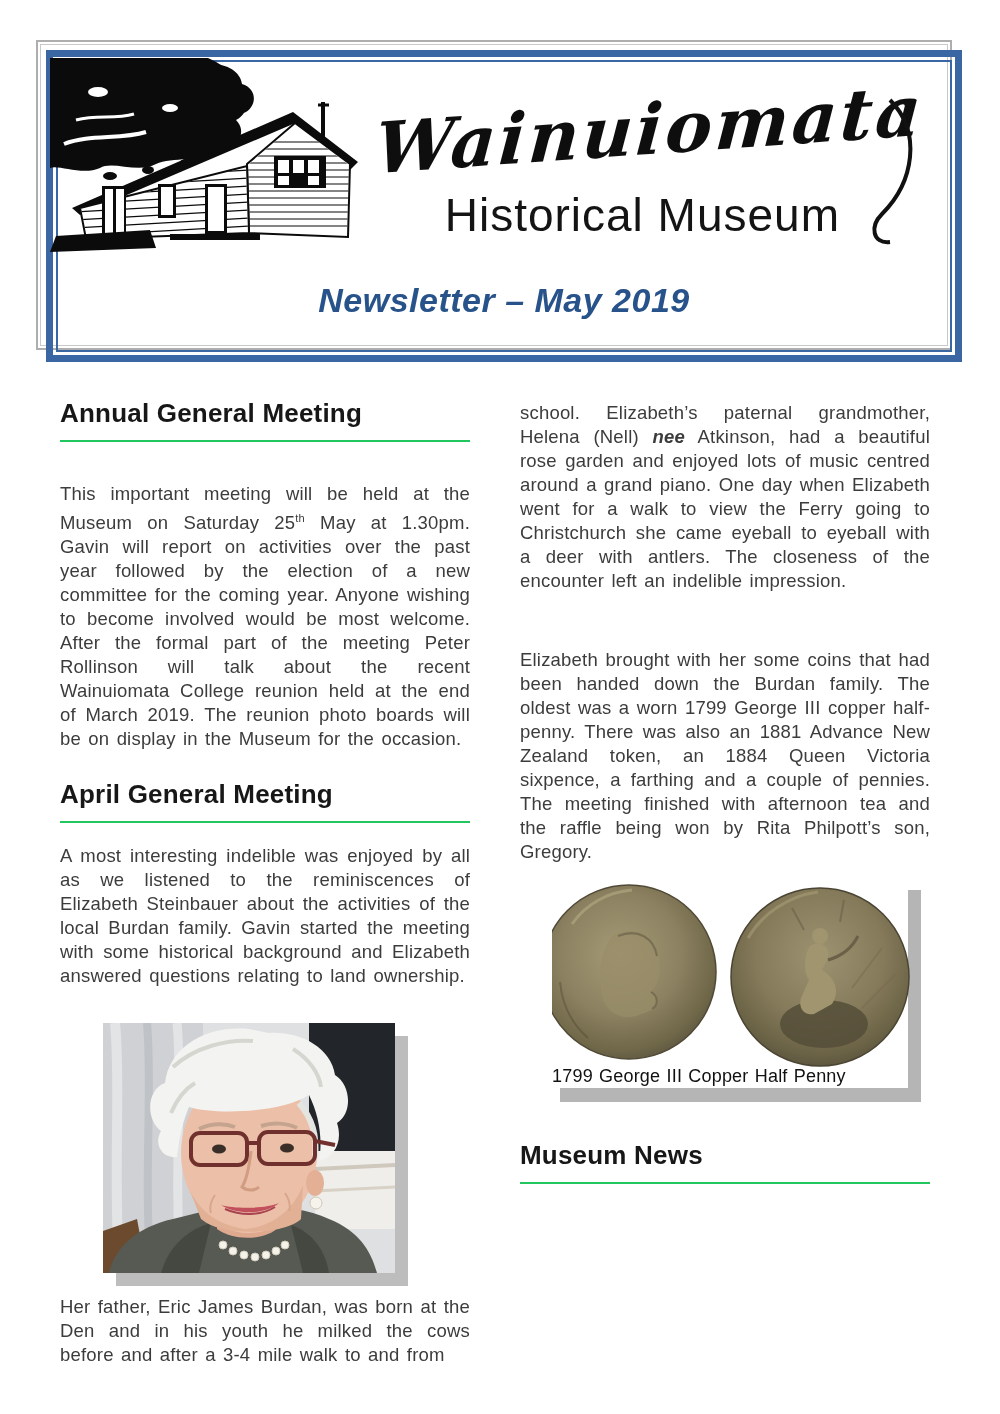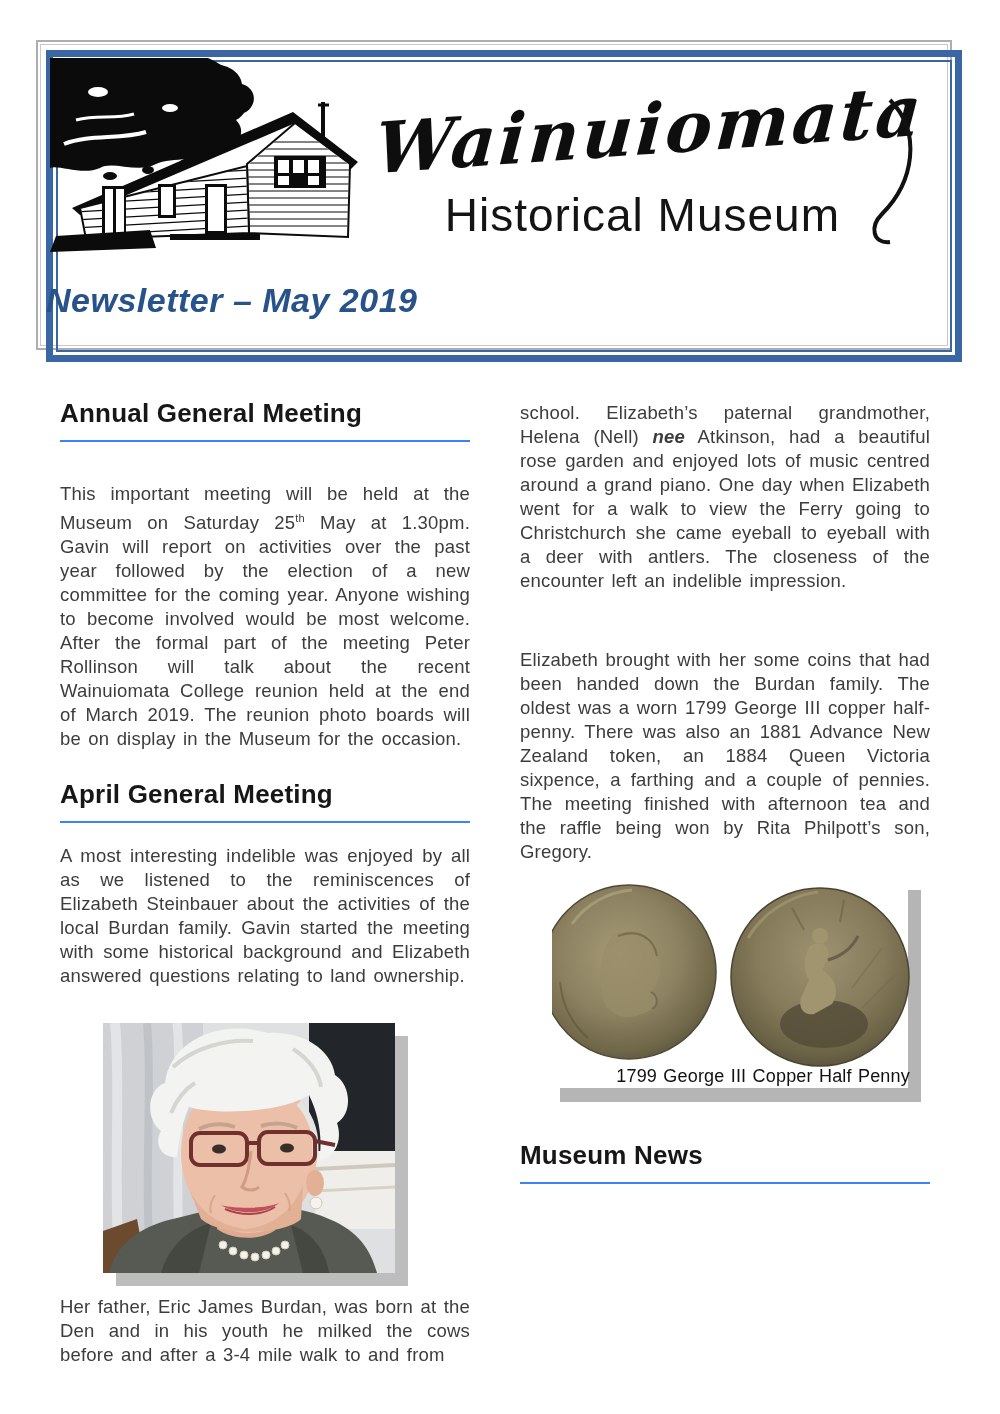--- a/index.html
+++ b/index.html
@@ -19,27 +19,27 @@
     position:absolute; left:375px; top:88px; width:545px; text-align:center;
     font-family:"DejaVu Serif","Liberation Serif",serif; font-style:italic; font-weight:bold;
     font-size:70px; letter-spacing:3px; color:#0e0e0e; transform:rotate(-4deg) skewX(-8deg);
   }
   .brand-sub {
     position:absolute; left:380px; top:188px; width:460px; text-align:right;
     font-size:46px; font-weight:400; letter-spacing:1px; color:#141414;
   }
   .flourish-svg { position:absolute; left:856px; top:96px; width:80px; height:160px; }
   .newsletter-title {
-    position:absolute; left:46px; top:281px; width:916px; text-align:left;
+    position:absolute; left:46px; top:281px; width:916px; text-align:center;
     font-size:34px; font-weight:700; font-style:italic; letter-spacing:.5px; color:#27538a;
   }
   
   .sec-heading {
     position:absolute; width:410px; font-size:26px; font-weight:700; color:#171717;
-    letter-spacing:.2px; padding-bottom:11px; border-bottom:2px solid #3b82f6;
+    letter-spacing:.2px; padding-bottom:11px; border-bottom:2px solid #22c55e;
   }
   .body-text {
     position:absolute; width:410px; font-size:18.5px; line-height:24px; text-align:justify;
     color:#3c3c3c; word-spacing:2px; letter-spacing:.2px;
   }
   .body-text sup { font-size:.6em; vertical-align:super; }
   .italic { font-style:italic;font-weight:bold; }
   .pre { white-space:pre-line; }
   #agm-heading   { left:60px; top:398px; }
   #agm-p         { left:60px; top:482px; }
@@ -52,21 +52,21 @@
   #news-p        { left:520px; top:1205px; }
   
   .portrait {
     position:absolute; left:103px; top:1023px; width:292px; height:250px;
     box-shadow:13px 13px 0 0 #bdbdbd; background:#e9e9ea;
   }
   .portrait svg { display:block; width:100%; height:100%; }
   .coins { position:absolute; left:552px; top:878px; width:374px; height:232px; }
   .coins svg { display:block; width:100%; height:100%; }
   .coins-caption {
-    position:absolute; left:0; top:188px; width:358px; text-align:right;
+    position:absolute; left:0; top:188px; width:358px; text-align:left;
     font-size:18px; color:#111111; letter-spacing:.2px; word-spacing:1px;
   }
 </style>
 </head>
 <body>
 
 <div id="page">
 
   <div class="frame-gray">
     <div class="frame-gray-inner"></div>

